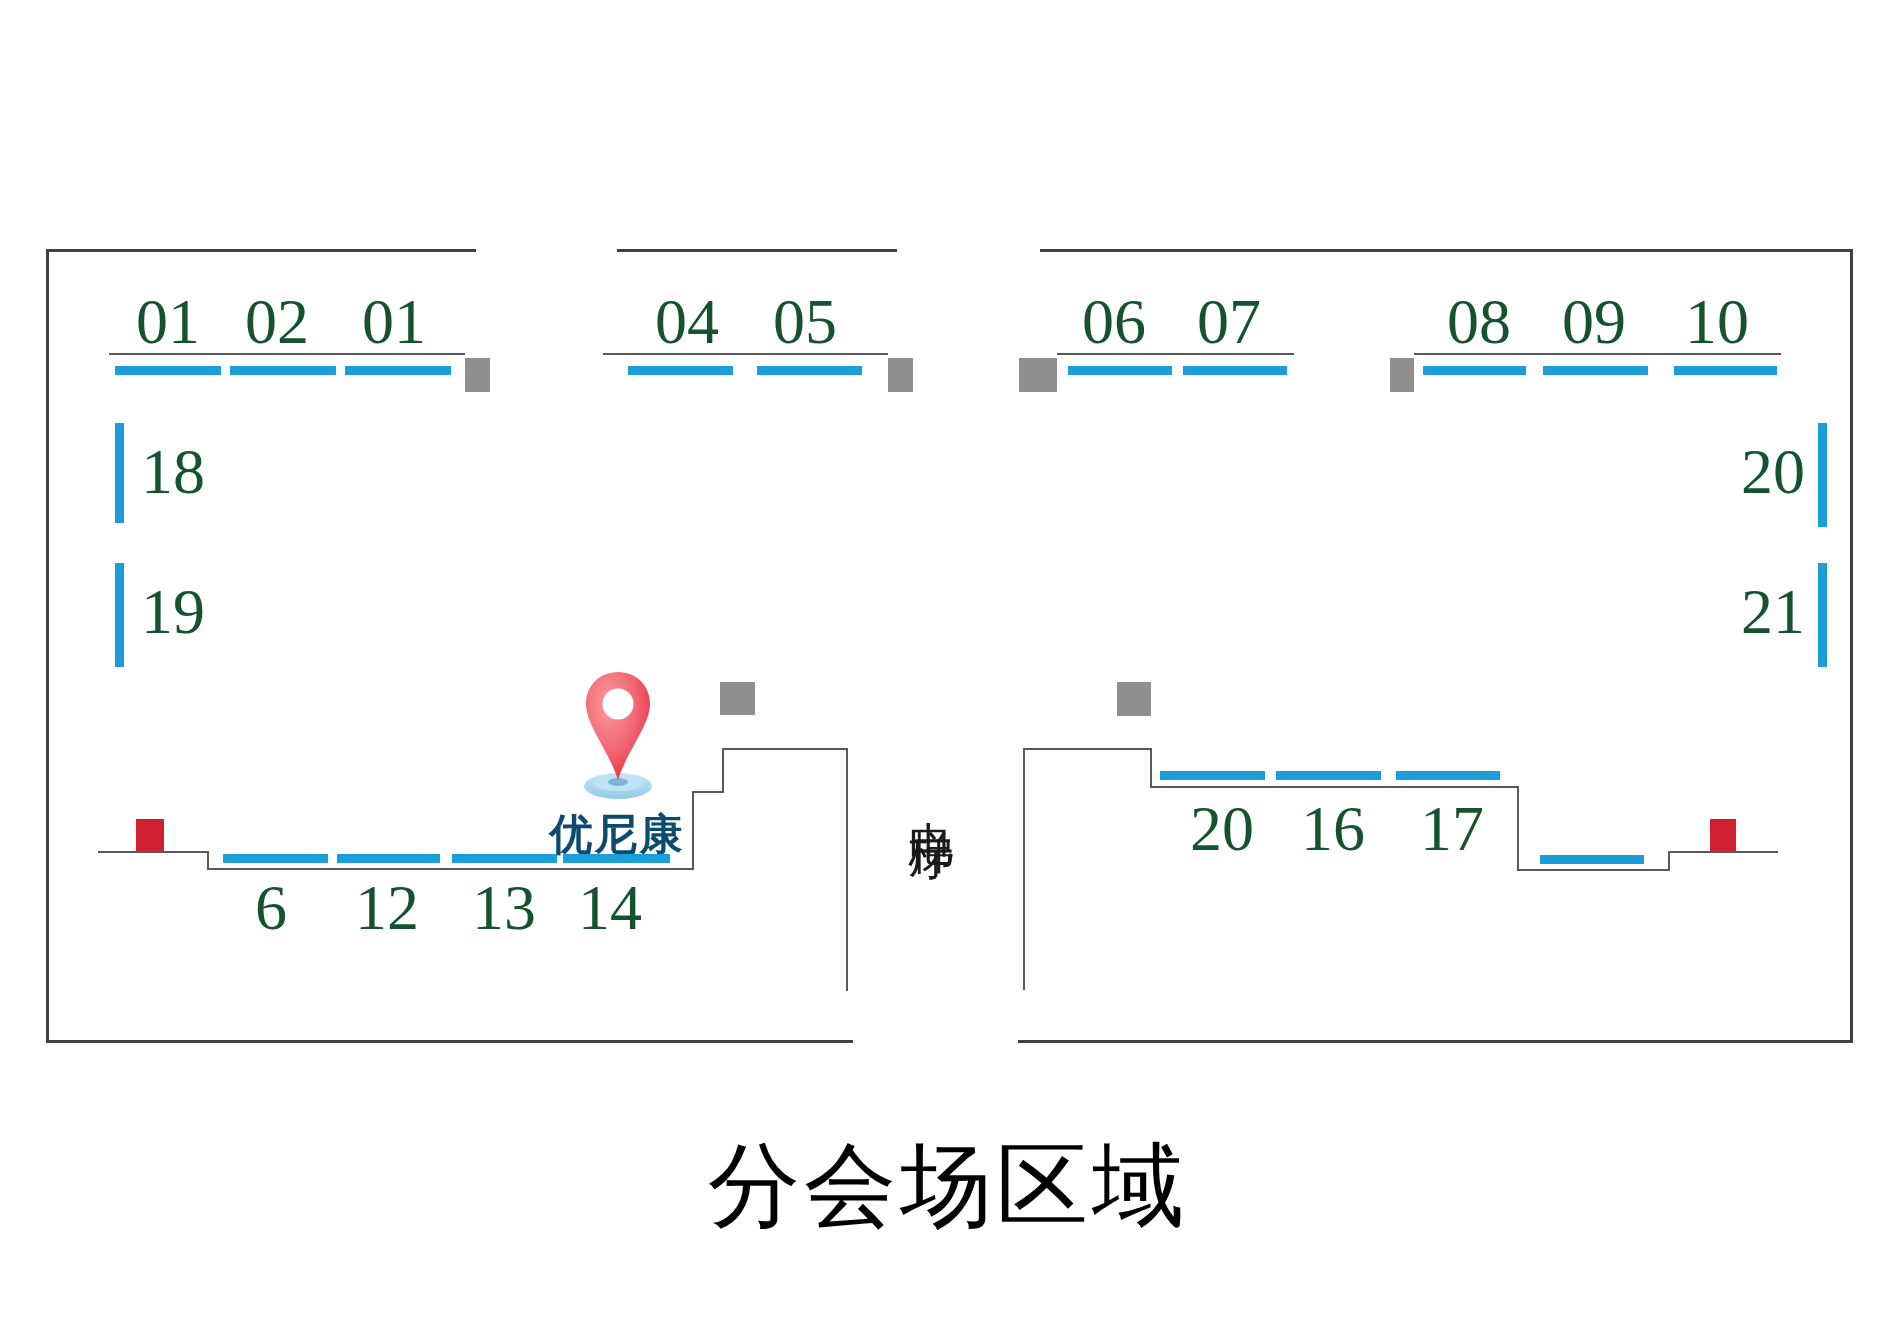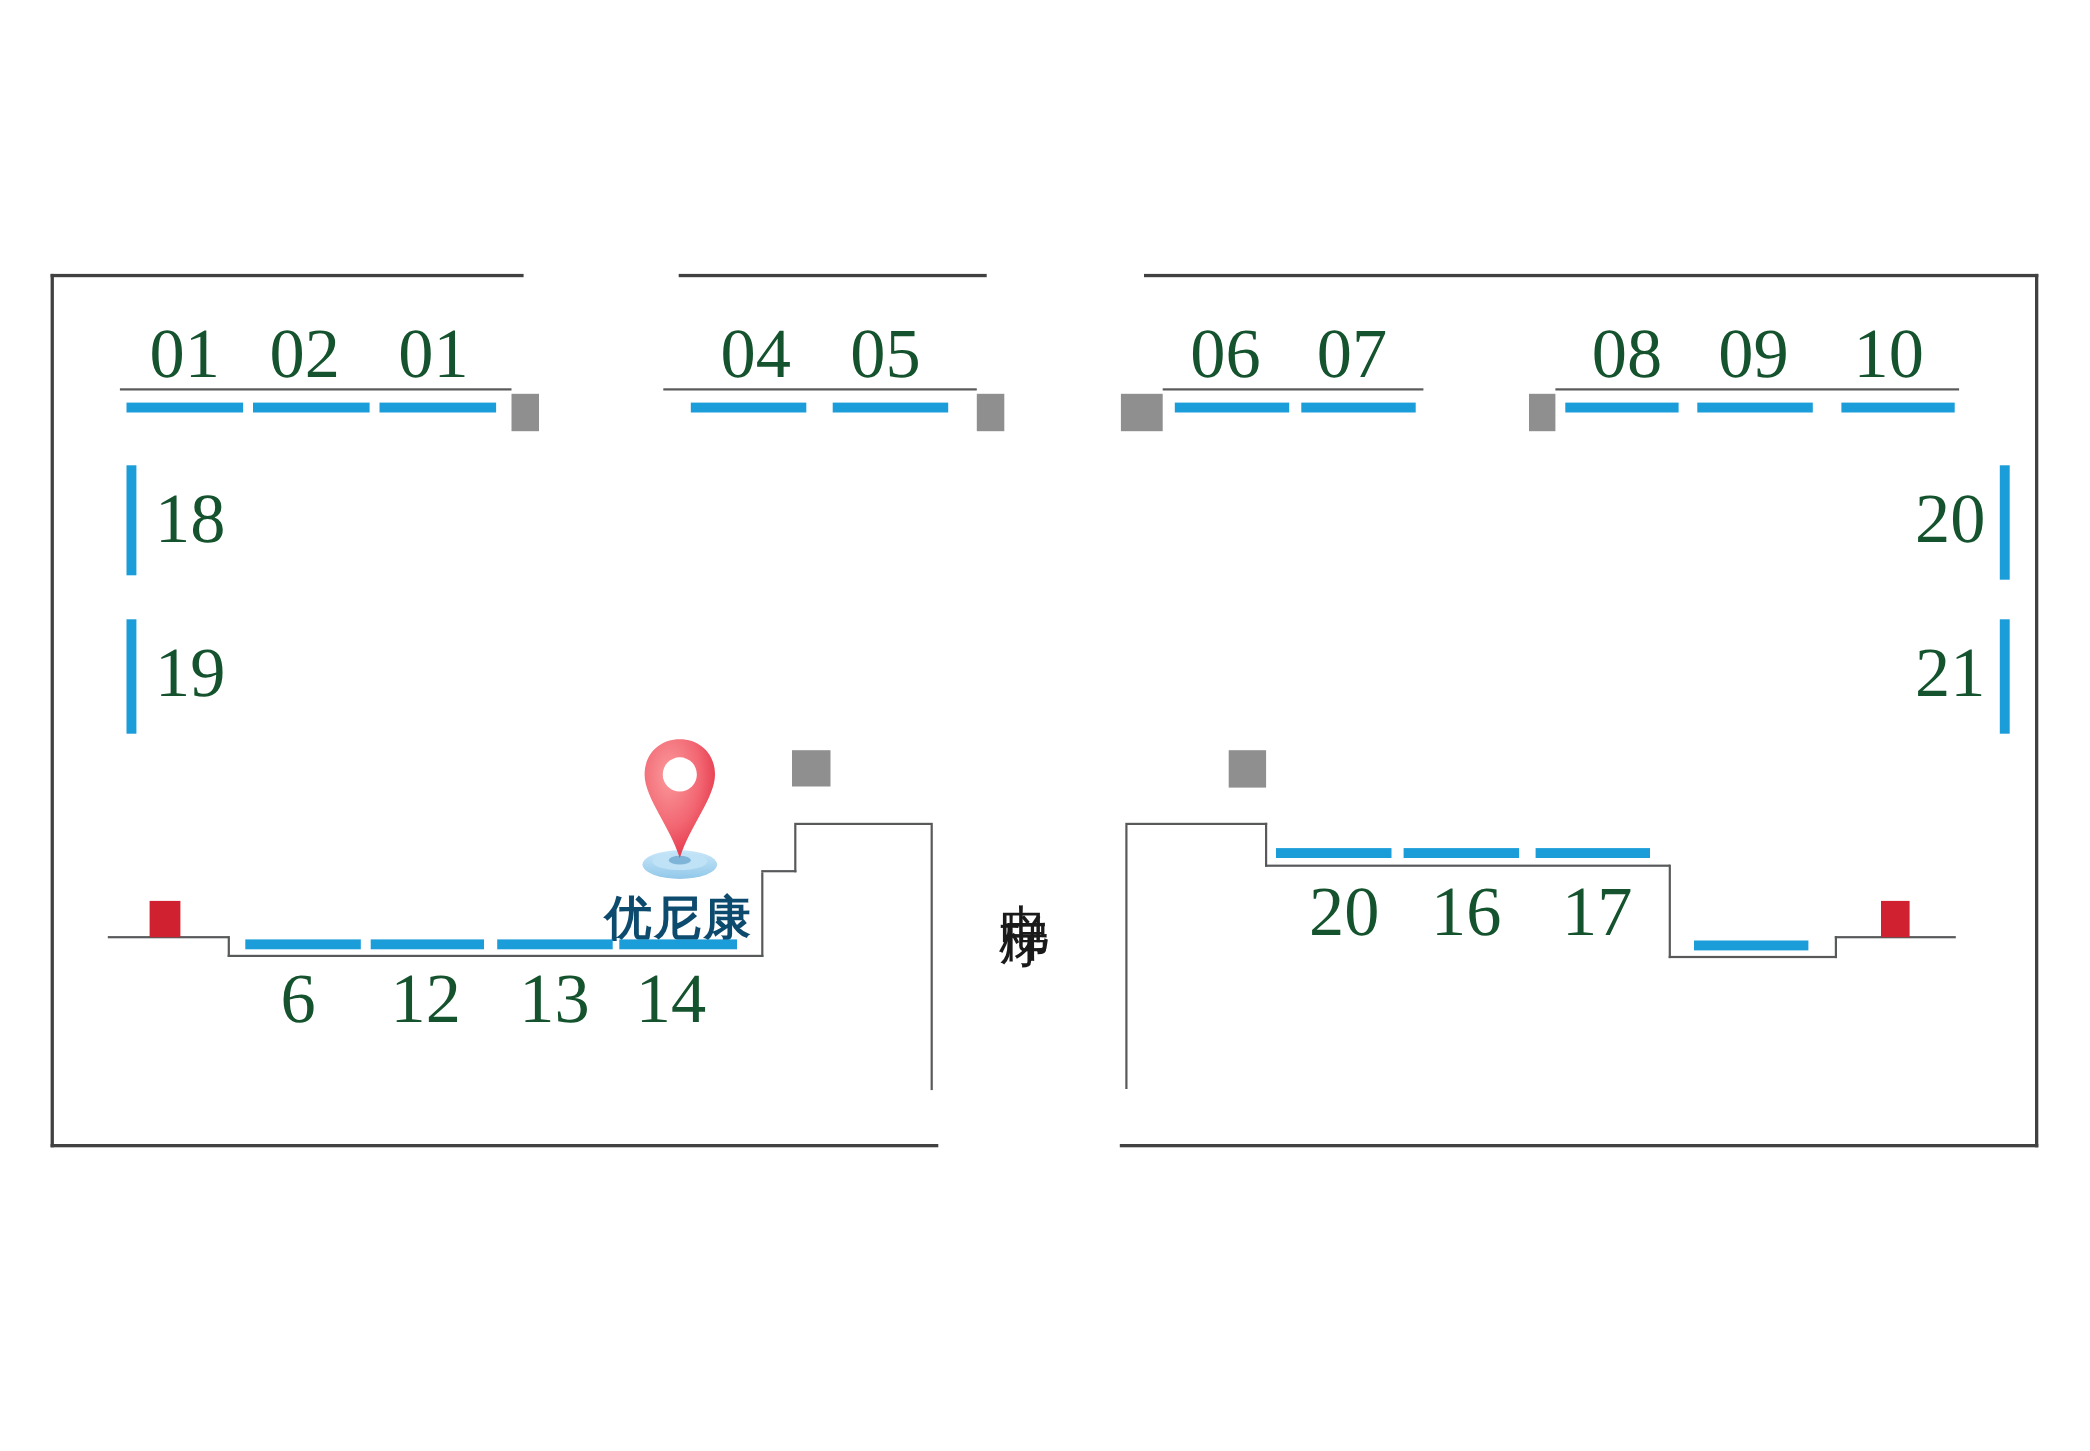--- a/index.html
+++ b/index.html
@@ -55,20 +55,21 @@
     </defs>
     <ellipse cx="45" cy="120" rx="34" ry="13" fill="url(#baseGrad)"></ellipse>
     <ellipse cx="45" cy="117" rx="25" ry="8" fill="#bfe2f6"></ellipse>
     <ellipse cx="45" cy="116" rx="10" ry="4" fill="#7fb4d9"></ellipse>
     <path d="M45,6 C26,6 13,20 13,38 C13,59 36,85 45,114 C54,85 77,59 77,38 C77,20 64,6 45,6 Z" fill="url(#pinGrad)"></path>
     <circle cx="45" cy="38" r="15.5" fill="#ffffff"></circle>
   </svg>
 
   <div class="company-label" style="color: #0c4a6e;">优尼康</div>
 
+  <div class="footer-title">分会场区域</div>
 
 <div class="rect" style="left: 46px; top: 249px; width: 430px; height: 3px; background: rgb(65, 65, 65);"></div>
     <div class="rect" style="left: 617px; top: 249px; width: 280px; height: 3px; background: rgb(65, 65, 65);"></div>
     <div class="rect" style="left: 1040px; top: 249px; width: 813px; height: 3px; background: rgb(65, 65, 65);"></div>
     <div class="rect" style="left: 46px; top: 249px; width: 3px; height: 794px; background: rgb(65, 65, 65);"></div>
     <div class="rect" style="left: 1850px; top: 249px; width: 3px; height: 794px; background: rgb(65, 65, 65);"></div>
     <div class="rect" style="left: 46px; top: 1040px; width: 807px; height: 3px; background: rgb(65, 65, 65);"></div>
     <div class="rect" style="left: 1018px; top: 1040px; width: 835px; height: 3px; background: rgb(65, 65, 65);"></div>
     <div class="rect" style="left: 109px; top: 353px; width: 356px; height: 2px; background: rgb(88, 89, 91);"></div>
     <div class="rect" style="left: 603px; top: 353px; width: 285px; height: 2px; background: rgb(88, 89, 91);"></div>

